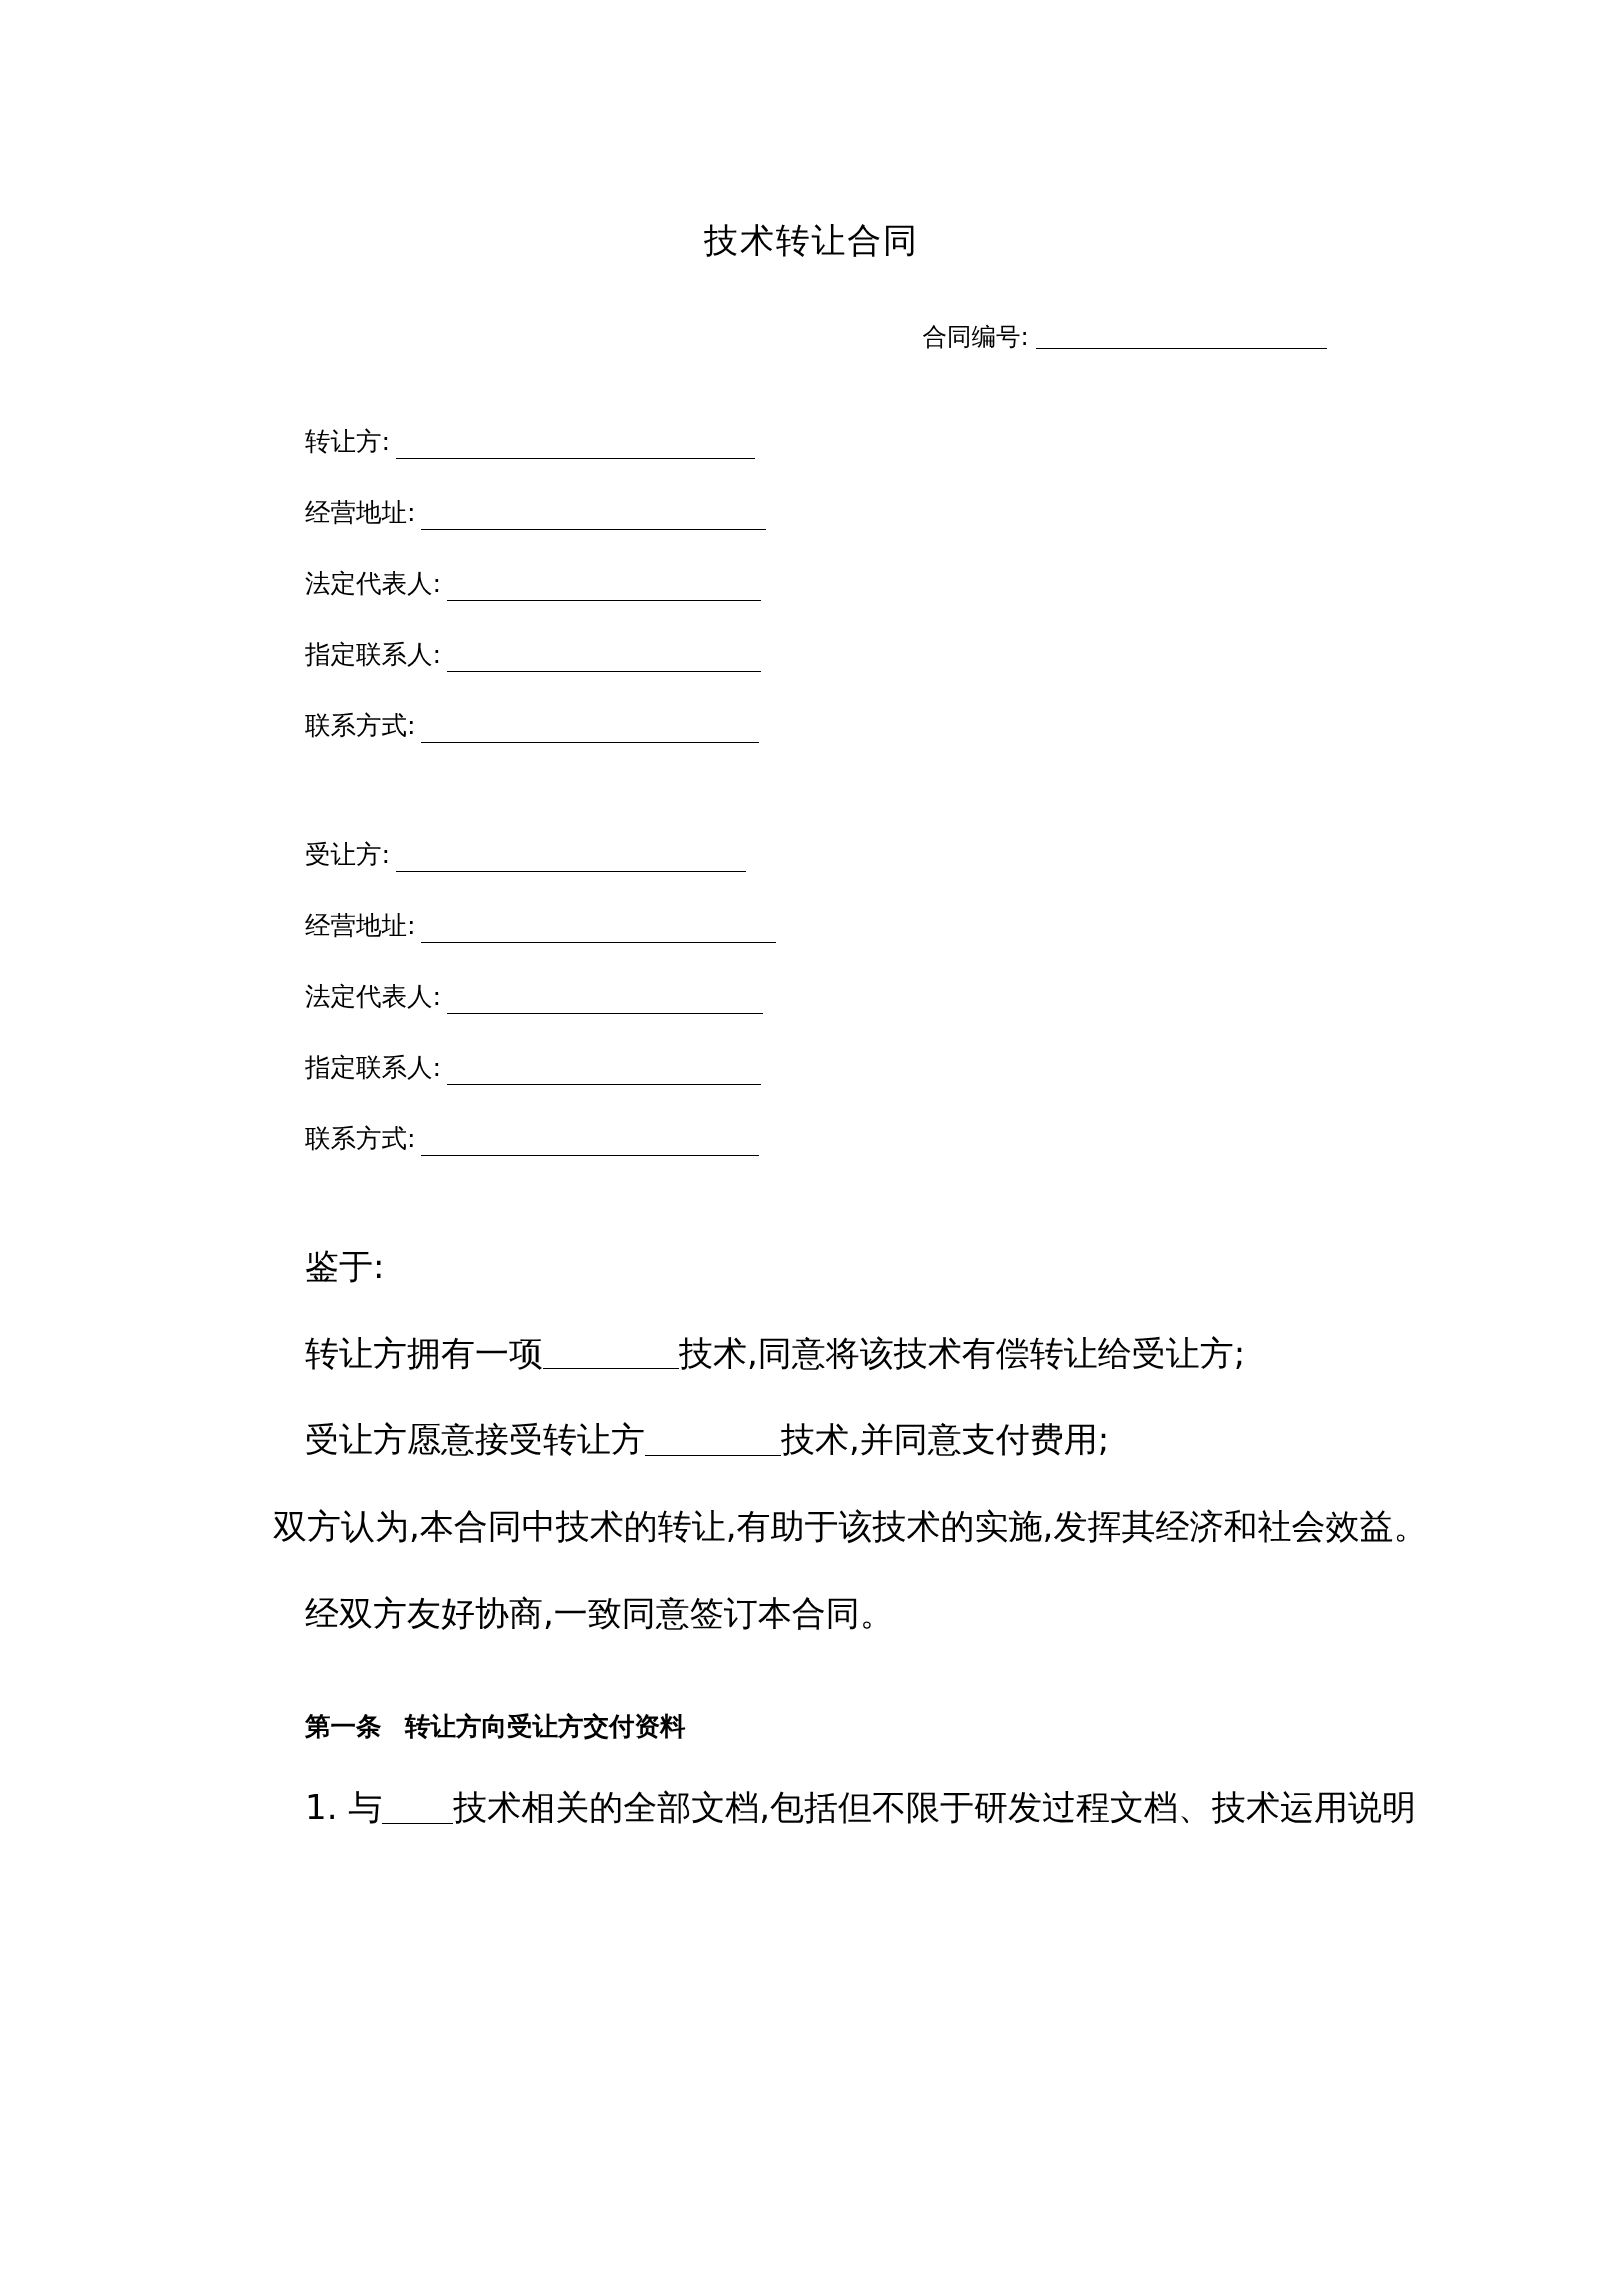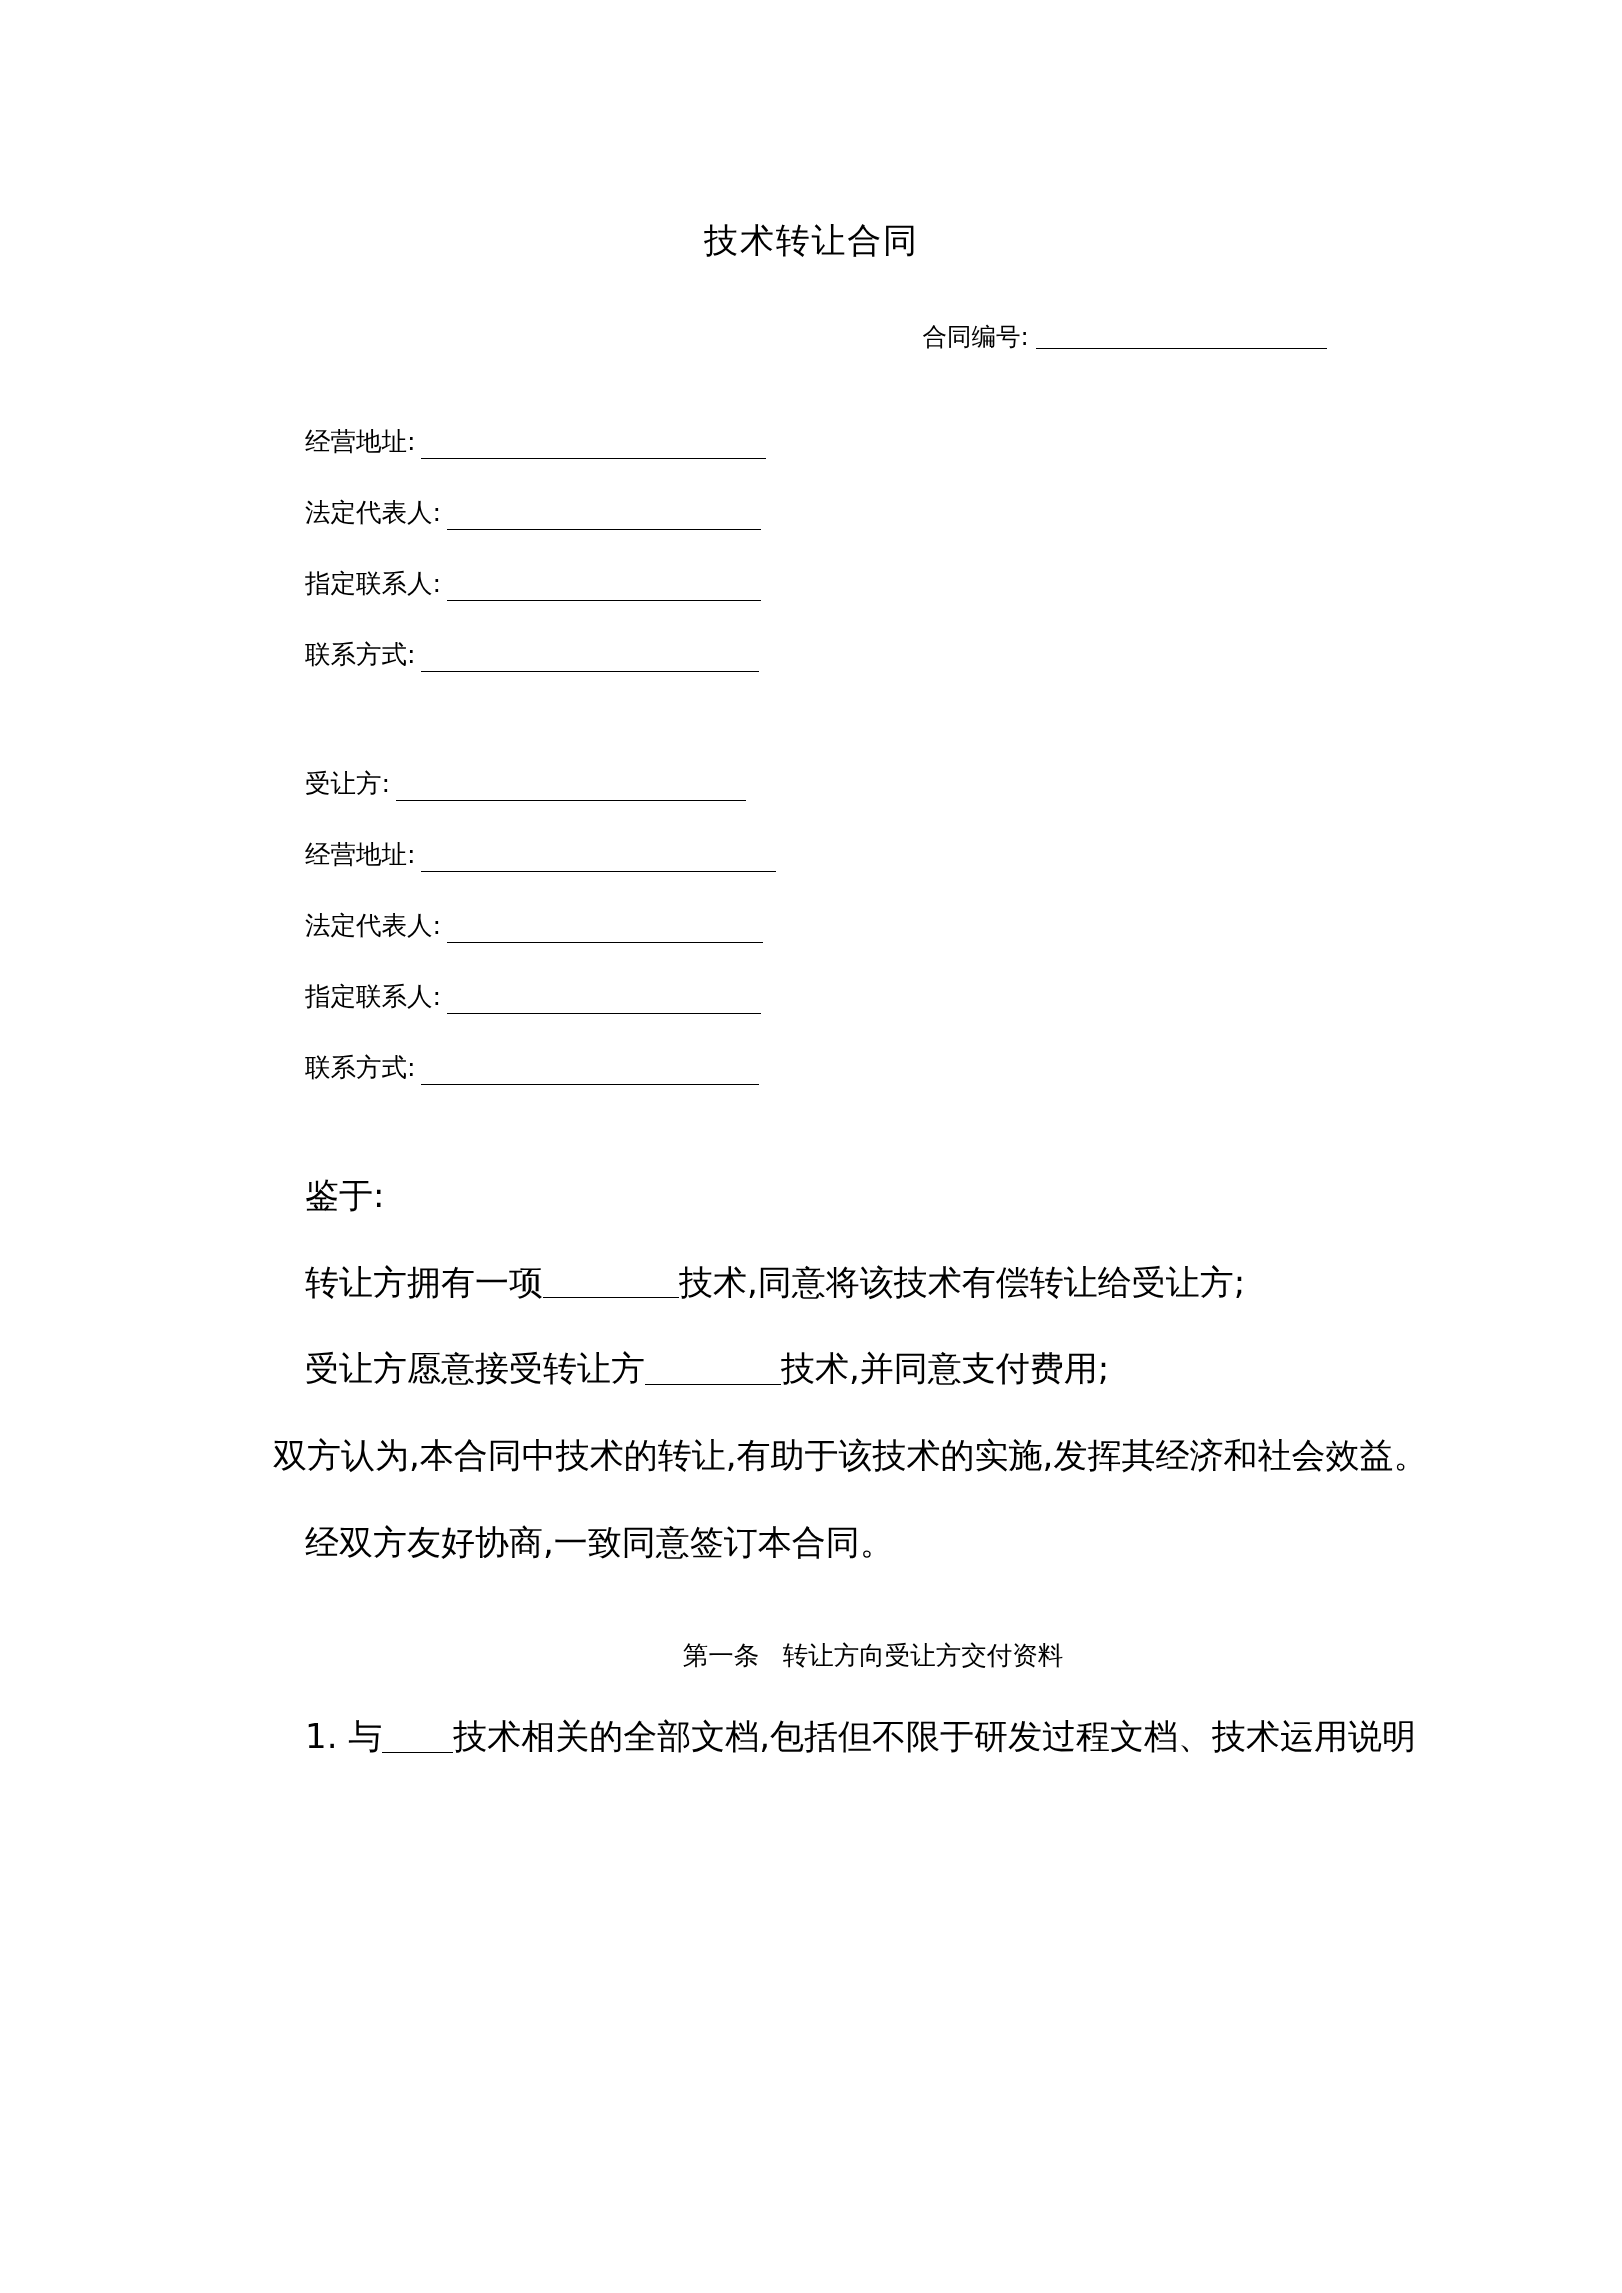--- a/index.html
+++ b/index.html
@@ -70,24 +70,23 @@
     padding-left: 123px;
     padding-right: 9px;
   }
   .para .inline-blank {
     display: inline-block;
     border-bottom: 1.8px solid #000;
     vertical-align: -4.5px;
   }
   .section-title {
     font-size: 25.5px;
-    font-weight: normal;
+    font-weight: bold;
     padding-left: 123px;
     margin: 64px 0 31px 0;
-    text-align: center;
   }
   .section-title .sp {
     display: inline-block;
     width: 23.6px;
   }
   .para.full {
     padding-left: 123px;
     padding-right: 0;
   }
   .hang {
@@ -100,20 +99,24 @@
 <div class="page">
 
   <div class="doc-title">技术转让合同</div>
 
   <div class="contract-no">
     <span>合同编号:</span><span class="blank-line"></span>
   </div>
 
   <div class="field-block">
 
+    <div class="field-row">
+      <span class="label">转让方:</span>
+      <span class="rule" style="width:359px"></span>
+    </div>
 
     <div class="field-row">
       <span class="label">经营地址:</span>
       <span class="rule" style="width:345px"></span>
     </div>
 
     <div class="field-row">
       <span class="label">法定代表人:</span>
       <span class="rule" style="width:314px"></span>
     </div>

